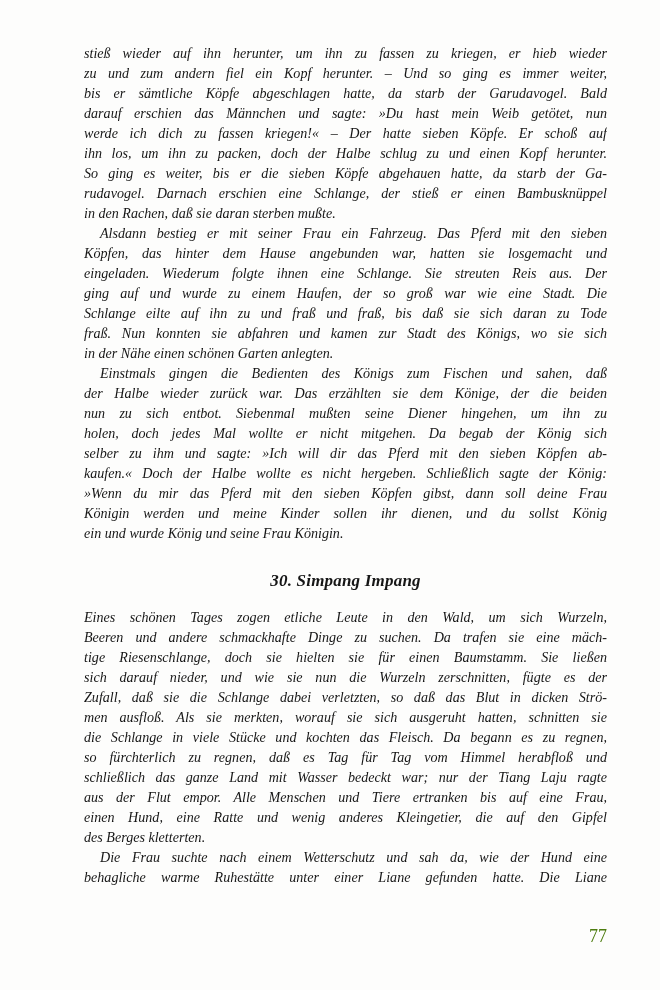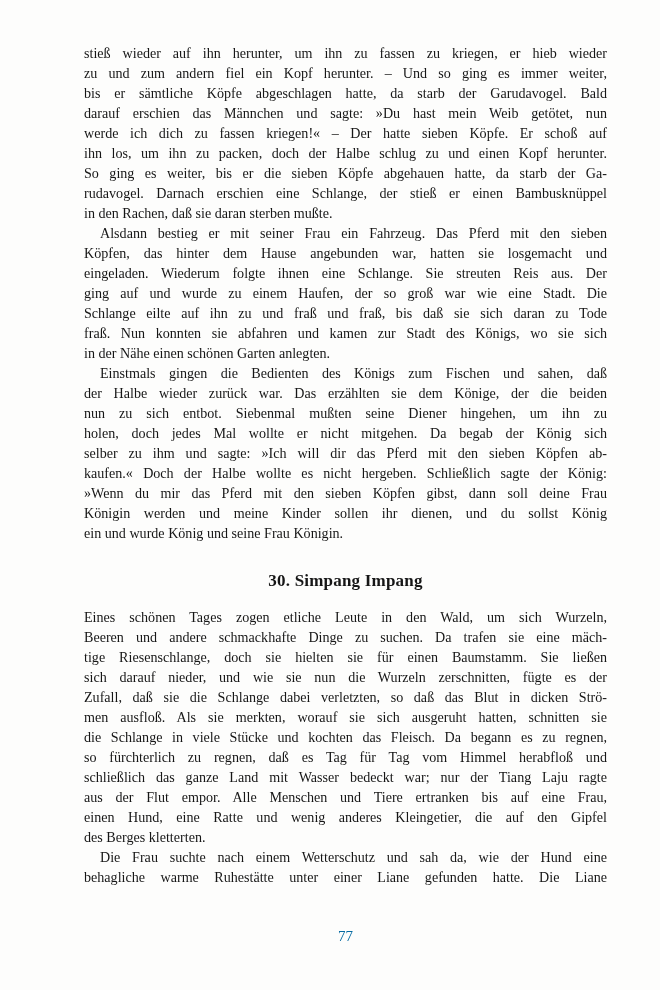--- a/index.html
+++ b/index.html
@@ -14,20 +14,21 @@
     background: #fdfdfc;
     color: #161616;
     font-family: "Liberation Serif", "DejaVu Serif", serif;
     overflow: hidden;
   }
   .text-block {
     position: absolute;
     left: 84px;
     top: 43px;
     width: 523px;
+    font-style: italic;
   }
   .para {
     margin: 0;
     padding: 0;
   }
   .line {
     font-size: 14.1px;
     line-height: 20px;
     height: 20px;
     overflow: hidden;
@@ -47,24 +48,24 @@
     line-height: 20px;
     font-weight: bold;
     text-align: center;
     letter-spacing: 0.2px;
   }
   .pagenum {
     position: absolute;
     left: 84px;
     top: 929px;
     width: 523px;
-    text-align: center;
-    font-size: 15px;
+    text-align: right;
+    font-size: 18px;
     line-height: 14px;
-    color: #0369a1;
+    color: #4d7c0f;
   }
 </style>
 </head>
 <body>
 
 <div class="page">
   <main class="text-block" id="text-block">
       <div class="para">
         <div class="line">stieß wieder auf ihn herunter, um ihn zu fassen zu kriegen, er hieb wieder</div>
         <div class="line">zu und zum andern fiel ein Kopf herunter. – Und so ging es immer weiter,</div>

